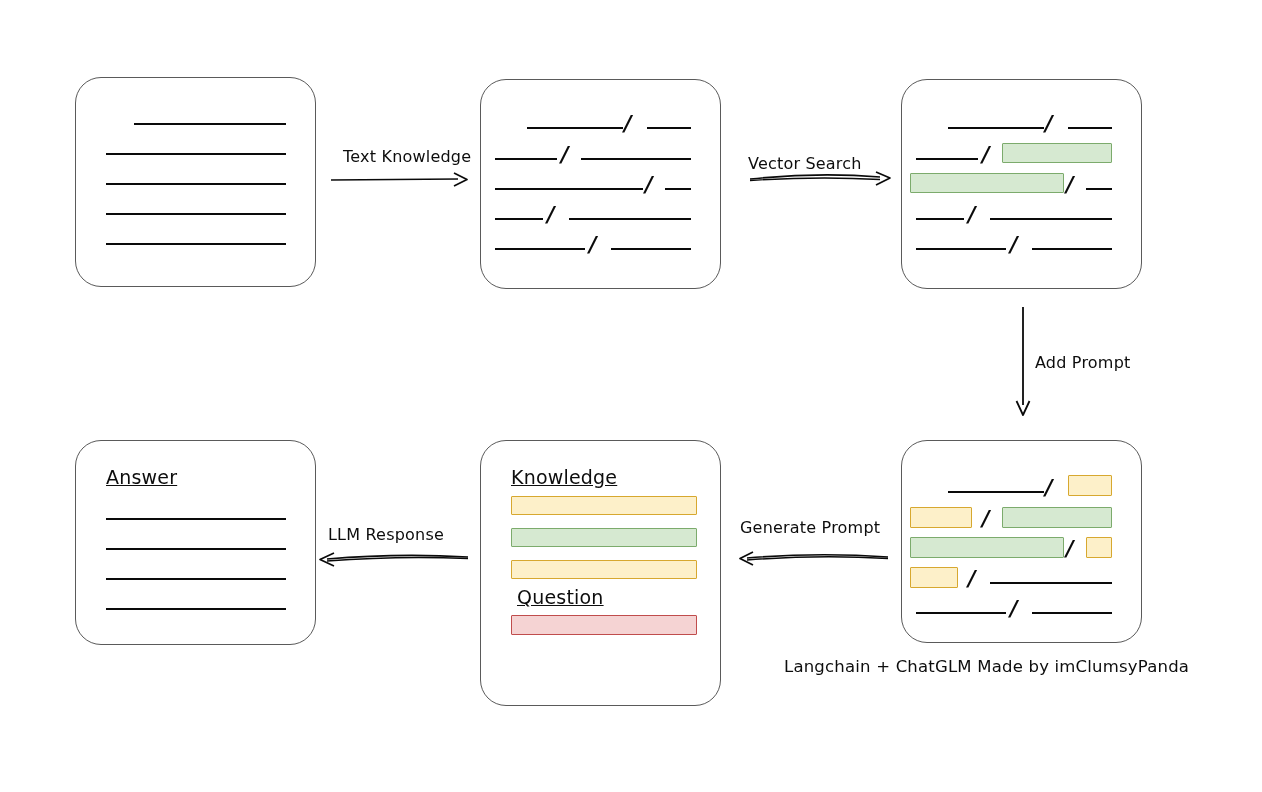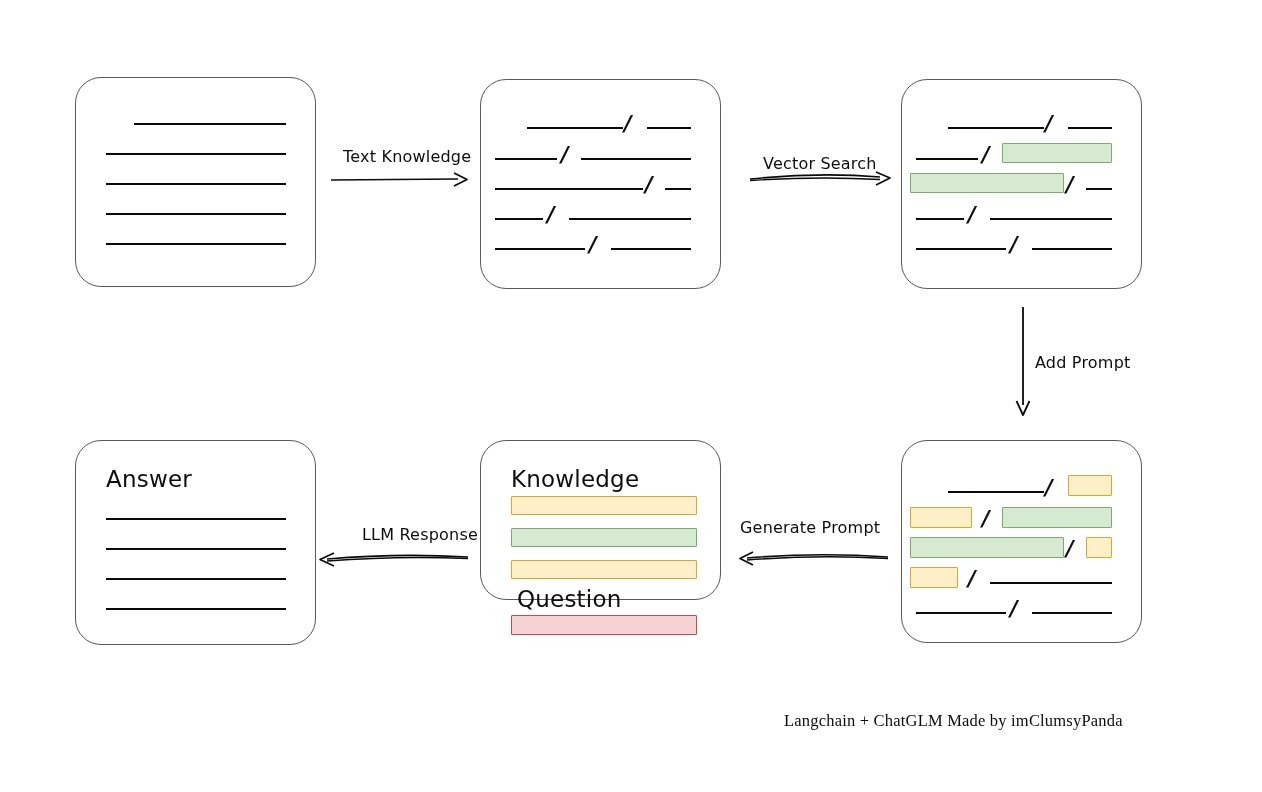--- a/index.html
+++ b/index.html
@@ -20,24 +20,25 @@
   .card {
     position: absolute;
     border: 1.2px solid #5a5a5a;
     border-radius: 26px;
     background: #ffffff;
     box-sizing: border-box;
   }
   .card-title {
     position: absolute;
     font-family: "DejaVu Sans", sans-serif;
-    font-size: 23px;
+    font-size: 19px;
     color: #0d0d0d;
     letter-spacing: 0.2px;
     white-space: nowrap;
+    text-decoration: underline;
   }
   
   .seg {
     position: absolute;
     background: #0a0a0a;
     height: 1.7px;
   }
   
   .slash {
     position: absolute;
@@ -118,21 +119,21 @@
 
     <div class="seg" style="left:14px;  top:138px; width:48px;"></div>
     <div class="slash" style="left:66px;  top:125px;">/</div>
     <div class="seg" style="left:88px;  top:138px; width:122px;"></div>
 
     <div class="seg" style="left:14px;  top:168px; width:90px;"></div>
     <div class="slash" style="left:108px; top:155px;">/</div>
     <div class="seg" style="left:130px; top:168px; width:80px;"></div>
   </div>
 
-  <div class="arrow-label" style="left:748px; top:154px;margin-left:15px;">Vector Search</div>
+  <div class="arrow-label" style="left:748px; top:154px;">Vector Search</div>
   <svg class="arrow-svg" style="left:748px; top:166px;" width="146" height="22" viewBox="0 0 146 22">
     <path d="M2,13 Q70,6 132,11" stroke="#0a0a0a" stroke-width="1.6" fill="none"></path>
     <path d="M2,14.5 Q70,10 132,13.5" stroke="#0a0a0a" stroke-width="1.4" fill="none"></path>
     <path d="M128,6 L142,12 L128,19" stroke="#0a0a0a" stroke-width="1.7" fill="none" stroke-linejoin="round"></path>
   </svg>
 
   <div class="card" style="left:901px; top:79px; width:241px; height:210px;">
 
     <div class="seg" style="left:46px;  top:47px;  width:96px;"></div>
     <div class="slash" style="left:143px; top:34px;">/</div>
@@ -184,39 +185,39 @@
     <div class="seg" style="left:130px; top:171px; width:80px;"></div>
   </div>
 
   <div class="arrow-label" style="left:740px; top:518px;">Generate Prompt</div>
   <svg class="arrow-svg" style="left:738px; top:548px;" width="152" height="22" viewBox="0 0 152 22">
     <path d="M150,9 Q80,4 9,10" stroke="#0a0a0a" stroke-width="1.6" fill="none"></path>
     <path d="M150,10.5 Q80,6.5 9,12" stroke="#0a0a0a" stroke-width="1.4" fill="none"></path>
     <path d="M15,4 L2,10.5 L15,17" stroke="#0a0a0a" stroke-width="1.7" fill="none" stroke-linejoin="round"></path>
   </svg>
 
-  <div class="card" style="left:480px; top:440px; width:241px; height:160px;">
+  <div class="card" style="left:480px; top:440px; width:241px; height:266px;">
     <div class="card-title" style="left:30px; top:25px;">Knowledge</div>
     <div class="chip chip-yellow" style="left:30px; top:55px;  width:186px; height:19px;"></div>
     <div class="chip chip-green" style="left:30px; top:87px;  width:186px; height:19px;"></div>
     <div class="chip chip-yellow" style="left:30px; top:119px; width:186px; height:19px;"></div>
     <div class="card-title" style="left:36px; top:145px;">Question</div>
     <div class="chip chip-red" style="left:30px; top:174px; width:186px; height:20px;"></div>
   </div>
 
-  <div class="arrow-label" style="left:328px; top:525px;margin-left:34px;">LLM Response</div>
+  <div class="arrow-label" style="left:328px; top:525px;">LLM Response</div>
   <svg class="arrow-svg" style="left:318px; top:548px;" width="152" height="22" viewBox="0 0 152 22">
     <path d="M150,9 Q80,5 9,11" stroke="#0a0a0a" stroke-width="1.6" fill="none"></path>
     <path d="M150,10.5 Q80,7.5 9,13" stroke="#0a0a0a" stroke-width="1.4" fill="none"></path>
     <path d="M16,5 L2,11.5 L16,18" stroke="#0a0a0a" stroke-width="1.7" fill="none" stroke-linejoin="round"></path>
   </svg>
 
   <div class="card" style="left:75px; top:440px; width:241px; height:205px;">
     <div class="card-title" style="left:30px; top:25px;">Answer</div>
     <div class="seg" style="left:30px; top:77px;  width:180px;"></div>
     <div class="seg" style="left:30px; top:107px; width:180px;"></div>
     <div class="seg" style="left:30px; top:137px; width:180px;"></div>
     <div class="seg" style="left:30px; top:167px; width:180px;"></div>
   </div>
 
-  <div class="caption" style="left:784px; top:711px;font-family:Liberation Serif, serif;">Langchain + ChatGLM Made by imClumsyPanda</div>
+  <div class="caption" style="left:784px; top:657px;">Langchain + ChatGLM Made by imClumsyPanda</div>
 
 </div>
 
 </body></html>

